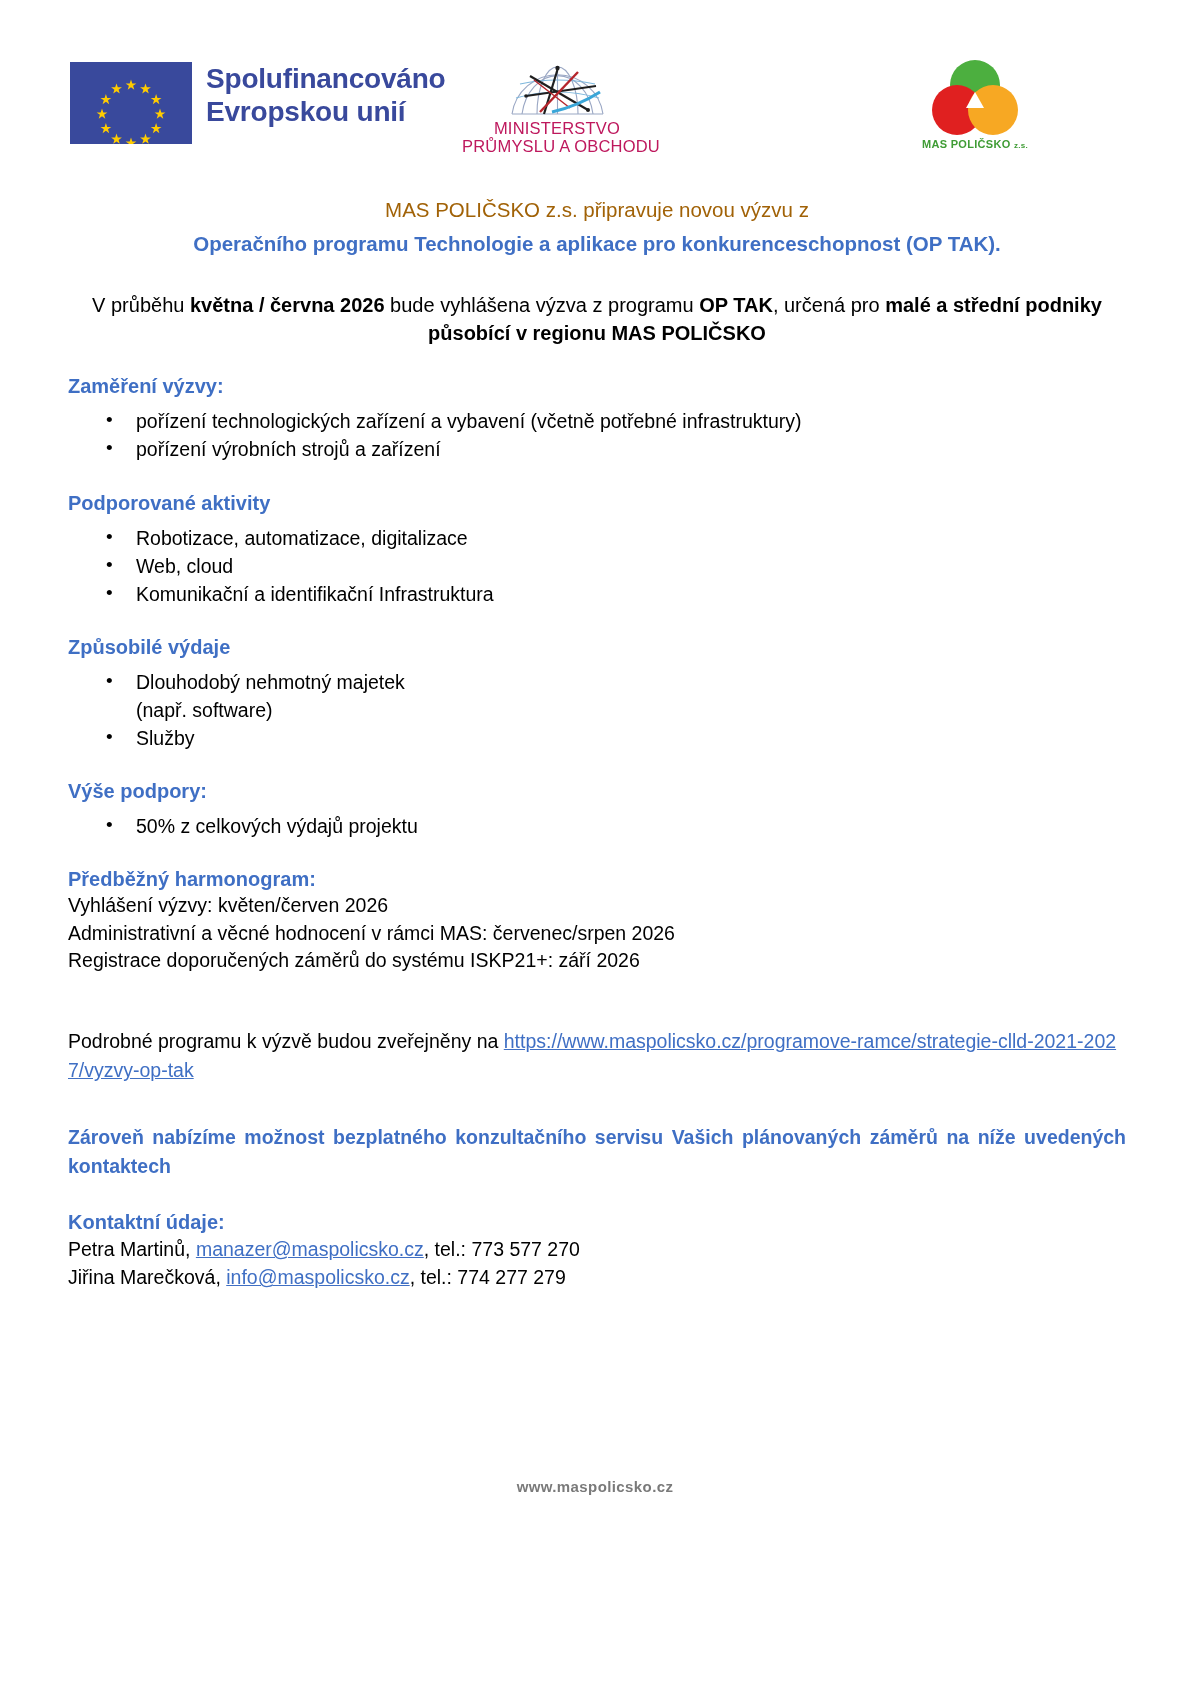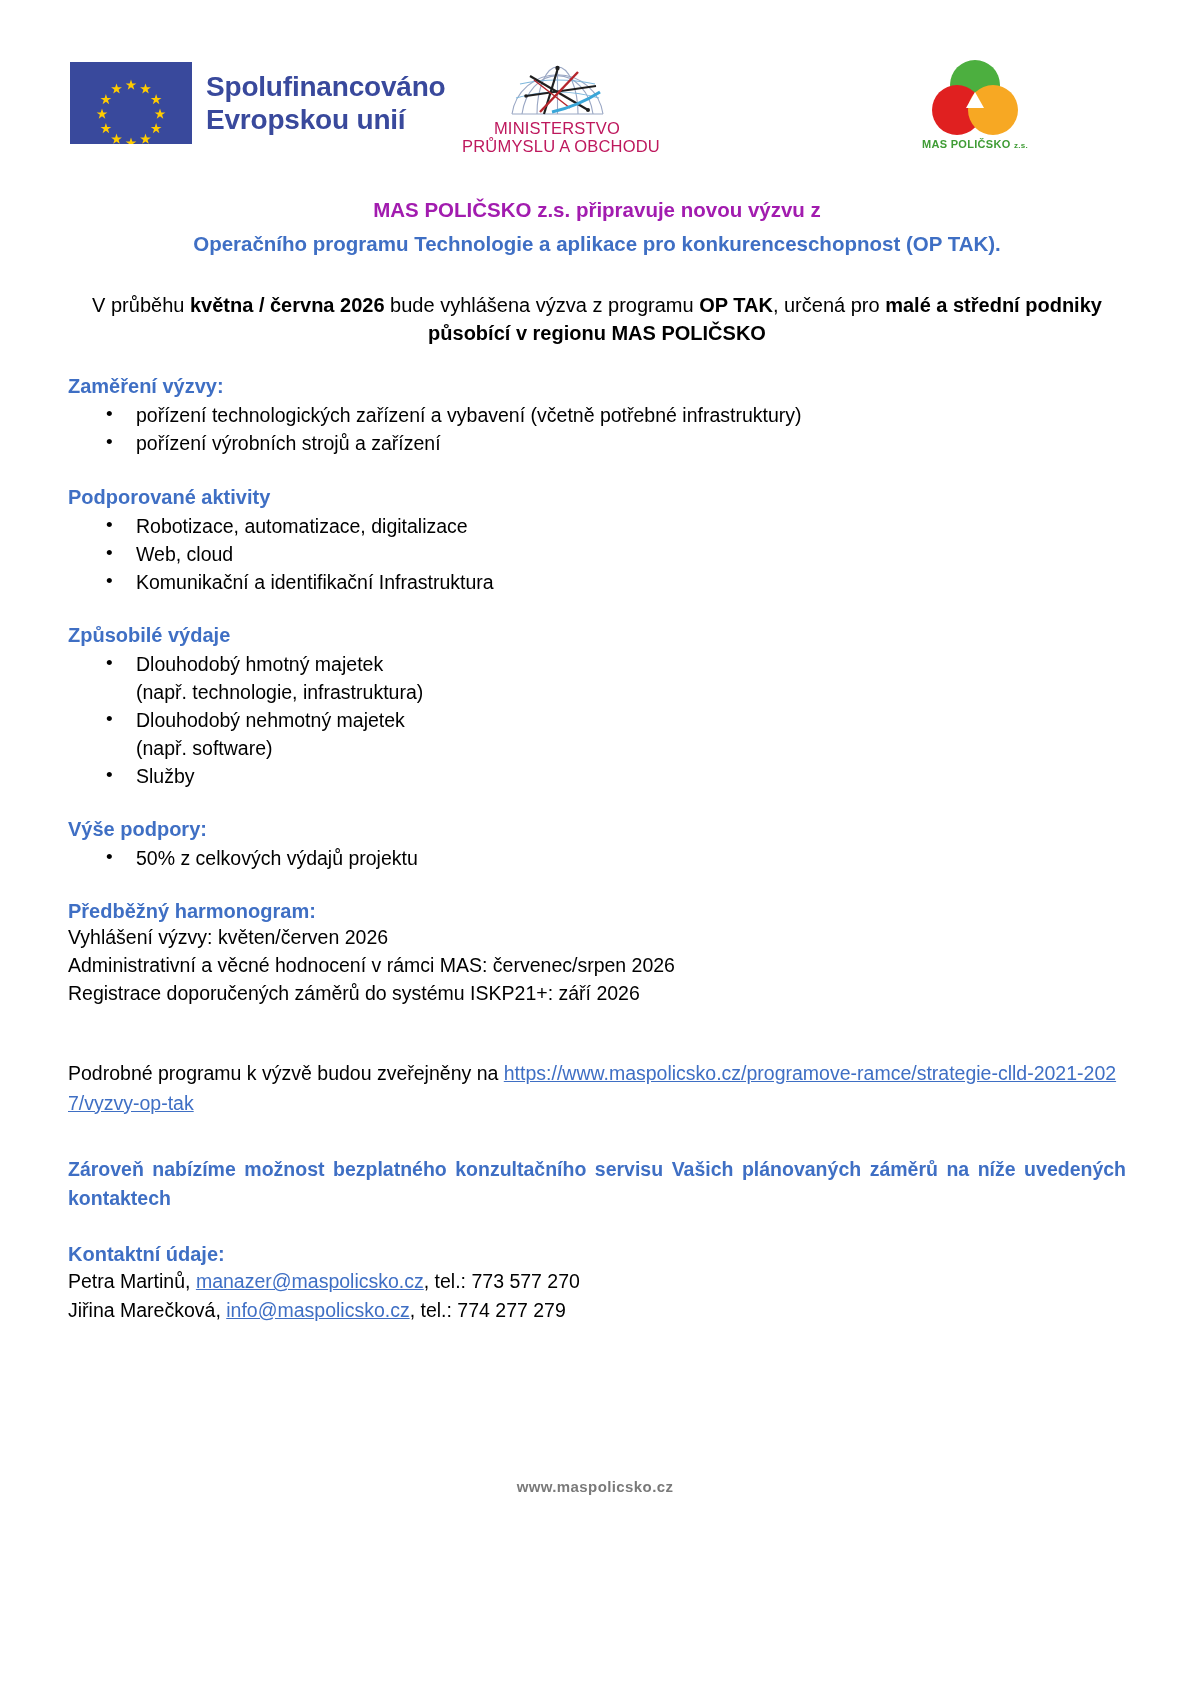--- a/index.html
+++ b/index.html
@@ -30,21 +30,21 @@
     width: 1190px;
     height: 115px;
   }
 
   
   .eu-logo {
     position: absolute;
     left: 70px;
     top: 12px;
     display: flex;
-    align-items: center;
+    align-items: flex-start;
   }
   .eu-flag {
     width: 122px;
     height: 82px;
     background: #39499c;
     position: relative;
     flex: none;
   }
   .eu-stars {
     position: absolute;
@@ -99,23 +99,23 @@
 
   
   .content {
     position: absolute;
     left: 68px;
     top: 196px;
     width: 1058px;
   }
   .title-black {
     text-align: center;
-    font-weight: bold;
+    font-weight: normal;
     font-size: 20.5px;
-    color: #a21caf;
+    color: #a16207;
     line-height: 1.35;
   }
   .title-blue {
     text-align: center;
     font-weight: bold;
     font-size: 20.5px;
     color: #3f6fc4;
     line-height: 1.35;
     margin-top: 6px;
   }
@@ -130,21 +130,21 @@
 
   .section { margin-top: 26px; }
   .section-head {
     color: #3f6fc4;
     font-weight: bold;
     font-size: 20px;
     line-height: 1.3;
   }
   ul.bullets {
     list-style: none;
-    margin: 2px 0 0 0;
+    margin: 8px 0 0 0;
     padding: 0;
   }
   ul.bullets > li {
     position: relative;
     padding-left: 68px;
     font-size: 19.5px;
     line-height: 1.44;
     color: #000000;
   }
   ul.bullets > li::before {
@@ -306,24 +306,20 @@
         <li><span>Robotizace, automatizace, digitalizace</span></li>
         <li><span>Web, cloud</span></li>
         <li><span>Komunikační a identifikační Infrastruktura</span></li>
       </ul>
     </div>
 
     <div class="section">
       <div class="section-head">Způsobilé výdaje</div>
       <ul class="bullets">
         <li>
-          <span>Dlouhodobý hmotný majetek</span>
-          <span class="sub">(např. technologie, infrastruktura)</span>
-        </li>
-        <li>
           <span>Dlouhodobý nehmotný majetek</span>
           <span class="sub">(např. software)</span>
         </li>
         <li>
           <span>Služby</span>
         </li>
       </ul>
     </div>
 
     <div class="section">

